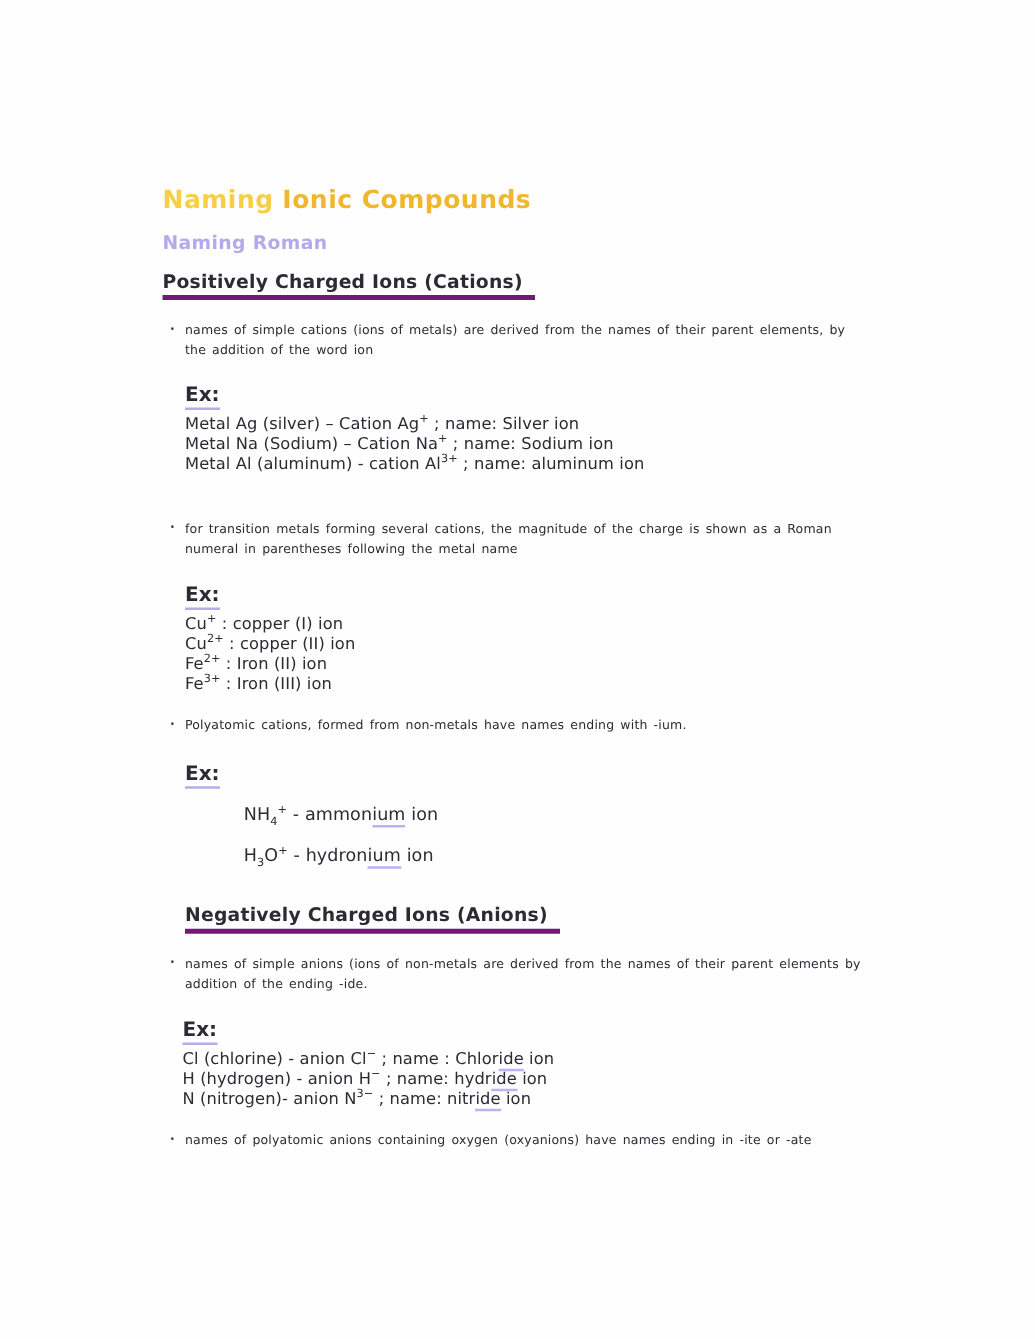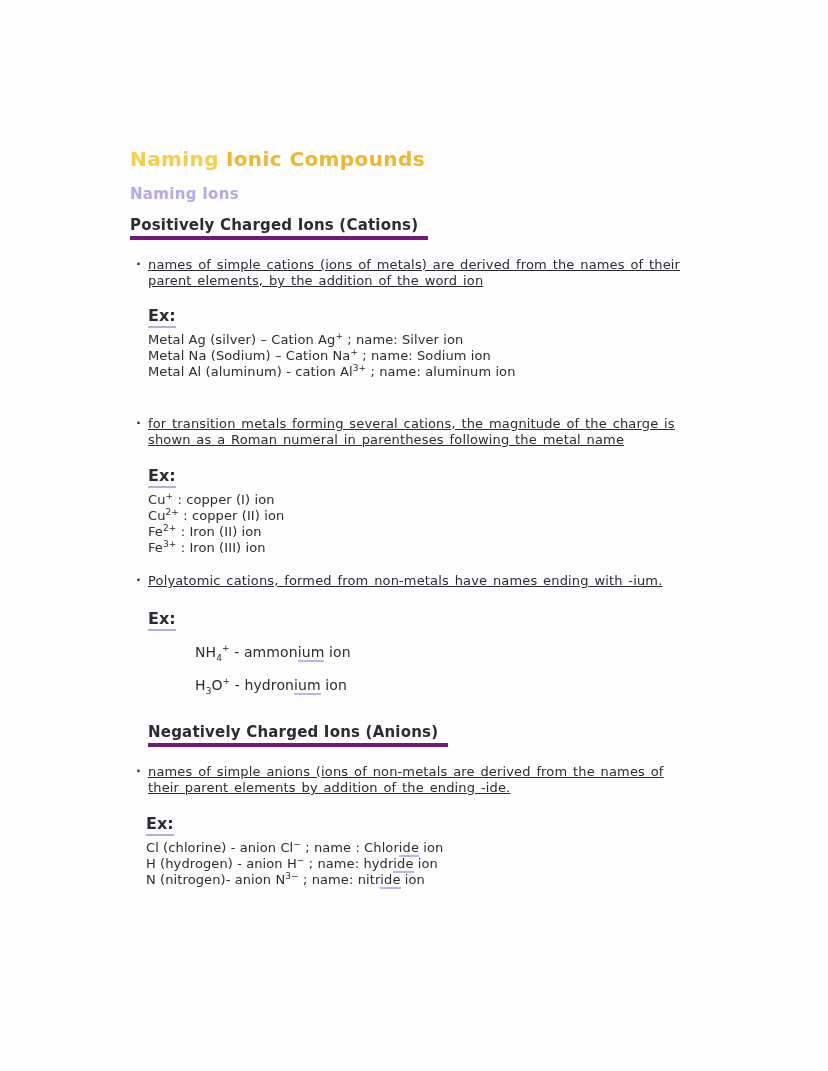--- a/index.html
+++ b/index.html
@@ -41,26 +41,25 @@
     color: #2b2b33;
     border-bottom: 4px solid #701a75;
     padding: 0 10px 2px 0;
     letter-spacing: 0.2px;
   }
   .heading.indent { margin-left: 18px; }
   .bullet {
     position: relative;
     margin: 0 0 17px 6px;
     padding-left: 12px;
-    font-size: 13px;
+    font-size: 10px;
     line-height: 16px;
     max-width: 548px;
     letter-spacing: 0.15px;
     word-spacing: 1.5px;
-    text-decoration: underline;
   }
   .bullet::before {
     content: "\00B7";
     position: absolute;
     left: 0;
     top: -1px;
     font-weight: 700;
   }
   .ex {
     margin: 0 0 30px 18px;
@@ -95,21 +94,21 @@
 </head>
 <body>
 
 <div class="page">
   <div class="content">
 
     <h1 class="title">
       <span class="t1">Naming</span><span class="t2">Ionic Compounds</span>
     </h1>
 
-    <h2 class="subtitle">Naming Ions</h2>
+    <h2 class="subtitle">Naming Roman</h2>
 
     <div>
       <h3 class="heading">Positively Charged Ions (Cations)</h3>
     </div>
 
     <p class="bullet b1">names of simple cations (ions of metals) are derived from the names of their parent elements, by the addition of the word ion</p>
 
     <div class="ex metals">
       <span class="ex-label">Ex:</span>
       <div class="ex-row"><span>Metal Ag (silver) – Cation Ag</span><sup>+</sup><span> ; name: Silver ion</span></div>
@@ -141,15 +140,16 @@
 
     <p class="bullet b4">names of simple anions (ions of non-metals are derived from the names of their parent elements by addition of the ending -ide.</p>
 
     <div class="ex anions-ex">
       <span class="ex-label">Ex:</span>
       <div class="ex-row"><span>Cl (chlorine) - anion Cl</span><sup>−</sup><span> ; name : Chlor</span><span class="und">ide</span><span> ion</span></div>
       <div class="ex-row"><span>H (hydrogen) - anion H</span><sup>−</sup><span> ; name: hydr</span><span class="und">ide</span><span> ion</span></div>
       <div class="ex-row"><span>N (nitrogen)- anion N</span><sup>3−</sup><span> ; name: nitr</span><span class="und">ide</span><span> ion</span></div>
     </div>
 
+    <p class="bullet b5">names of polyatomic anions containing oxygen (oxyanions) have names ending in -ite or -ate</p>
 
   </div>
 </div>
 
 </body></html>

